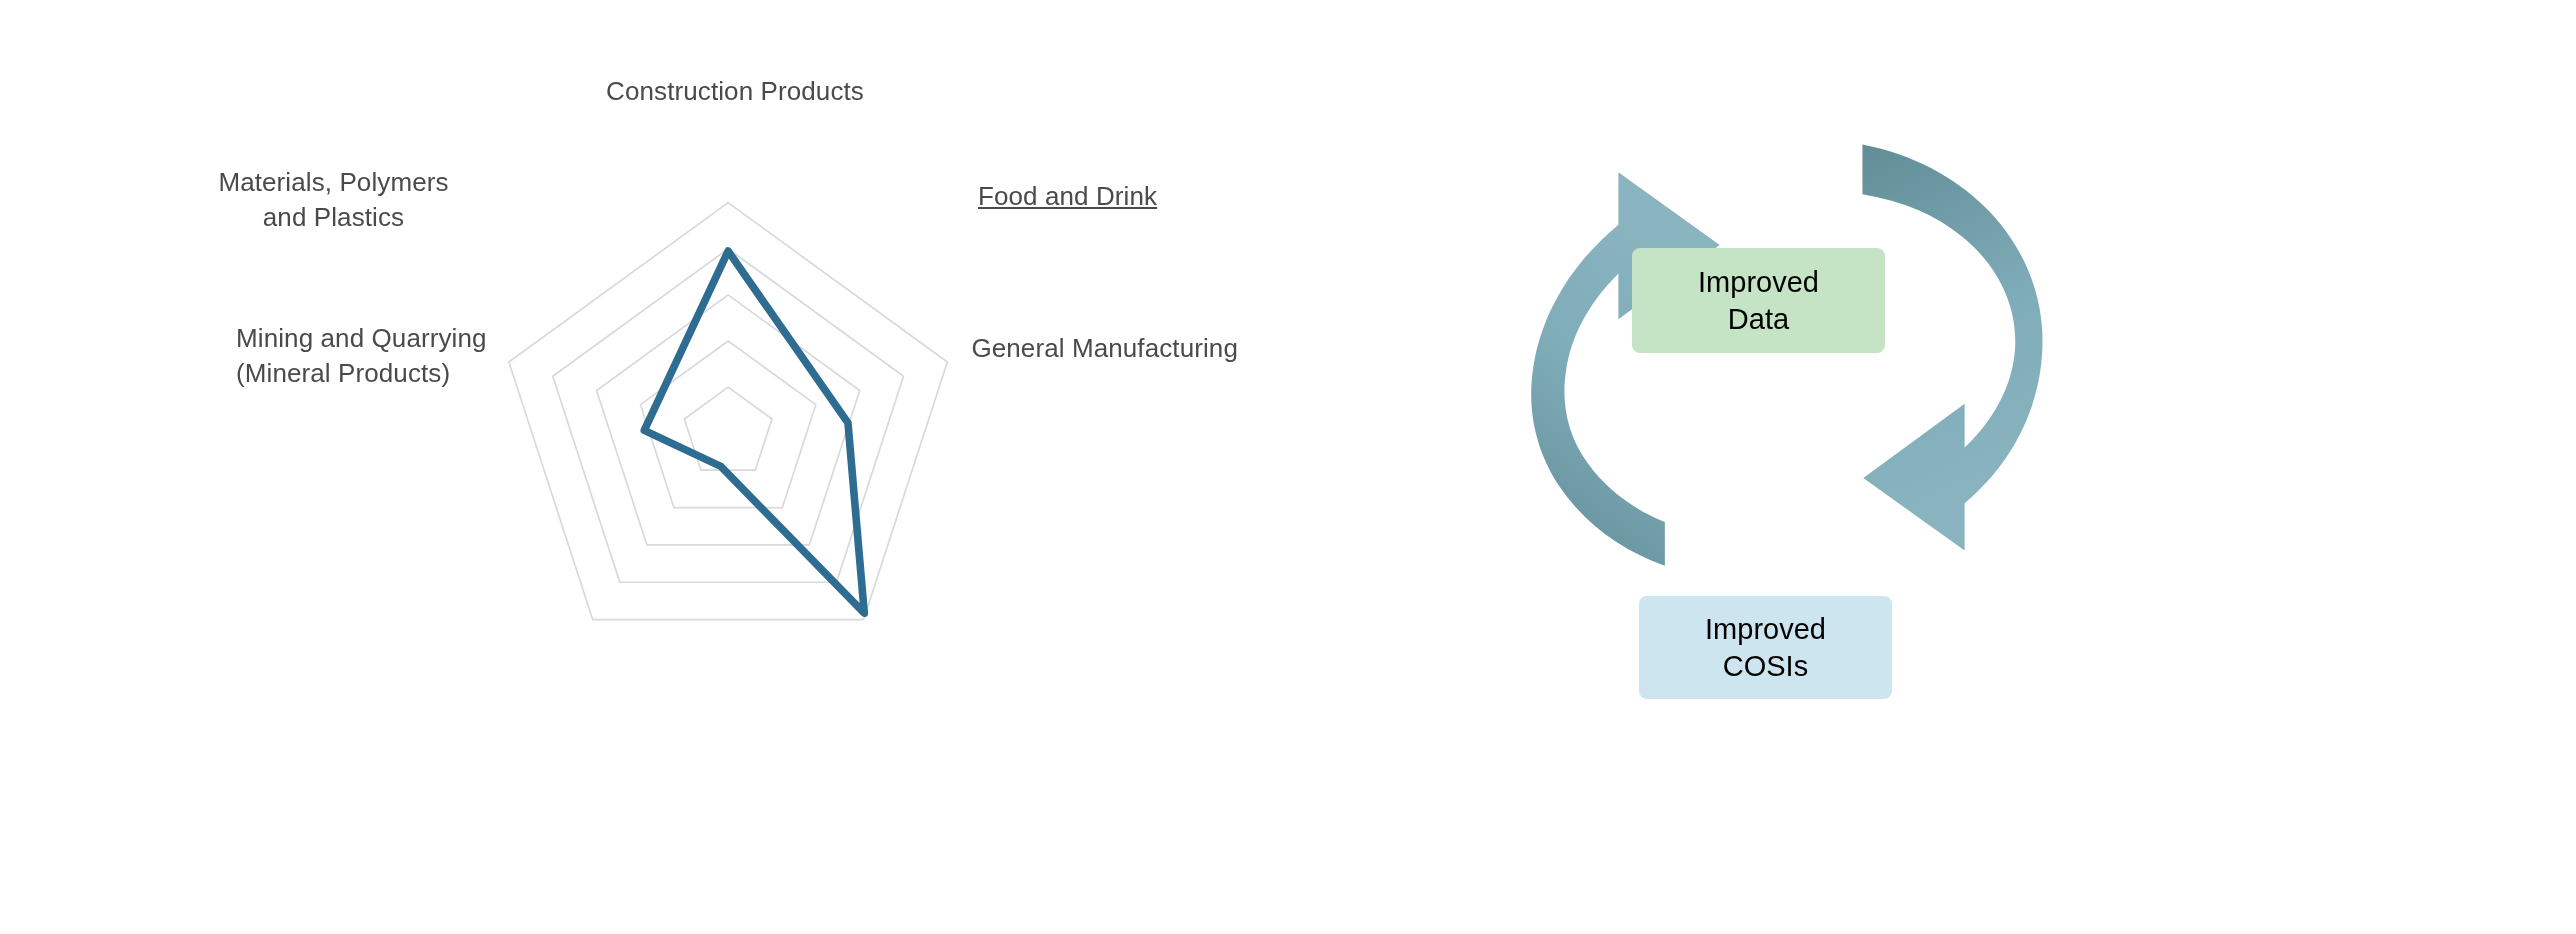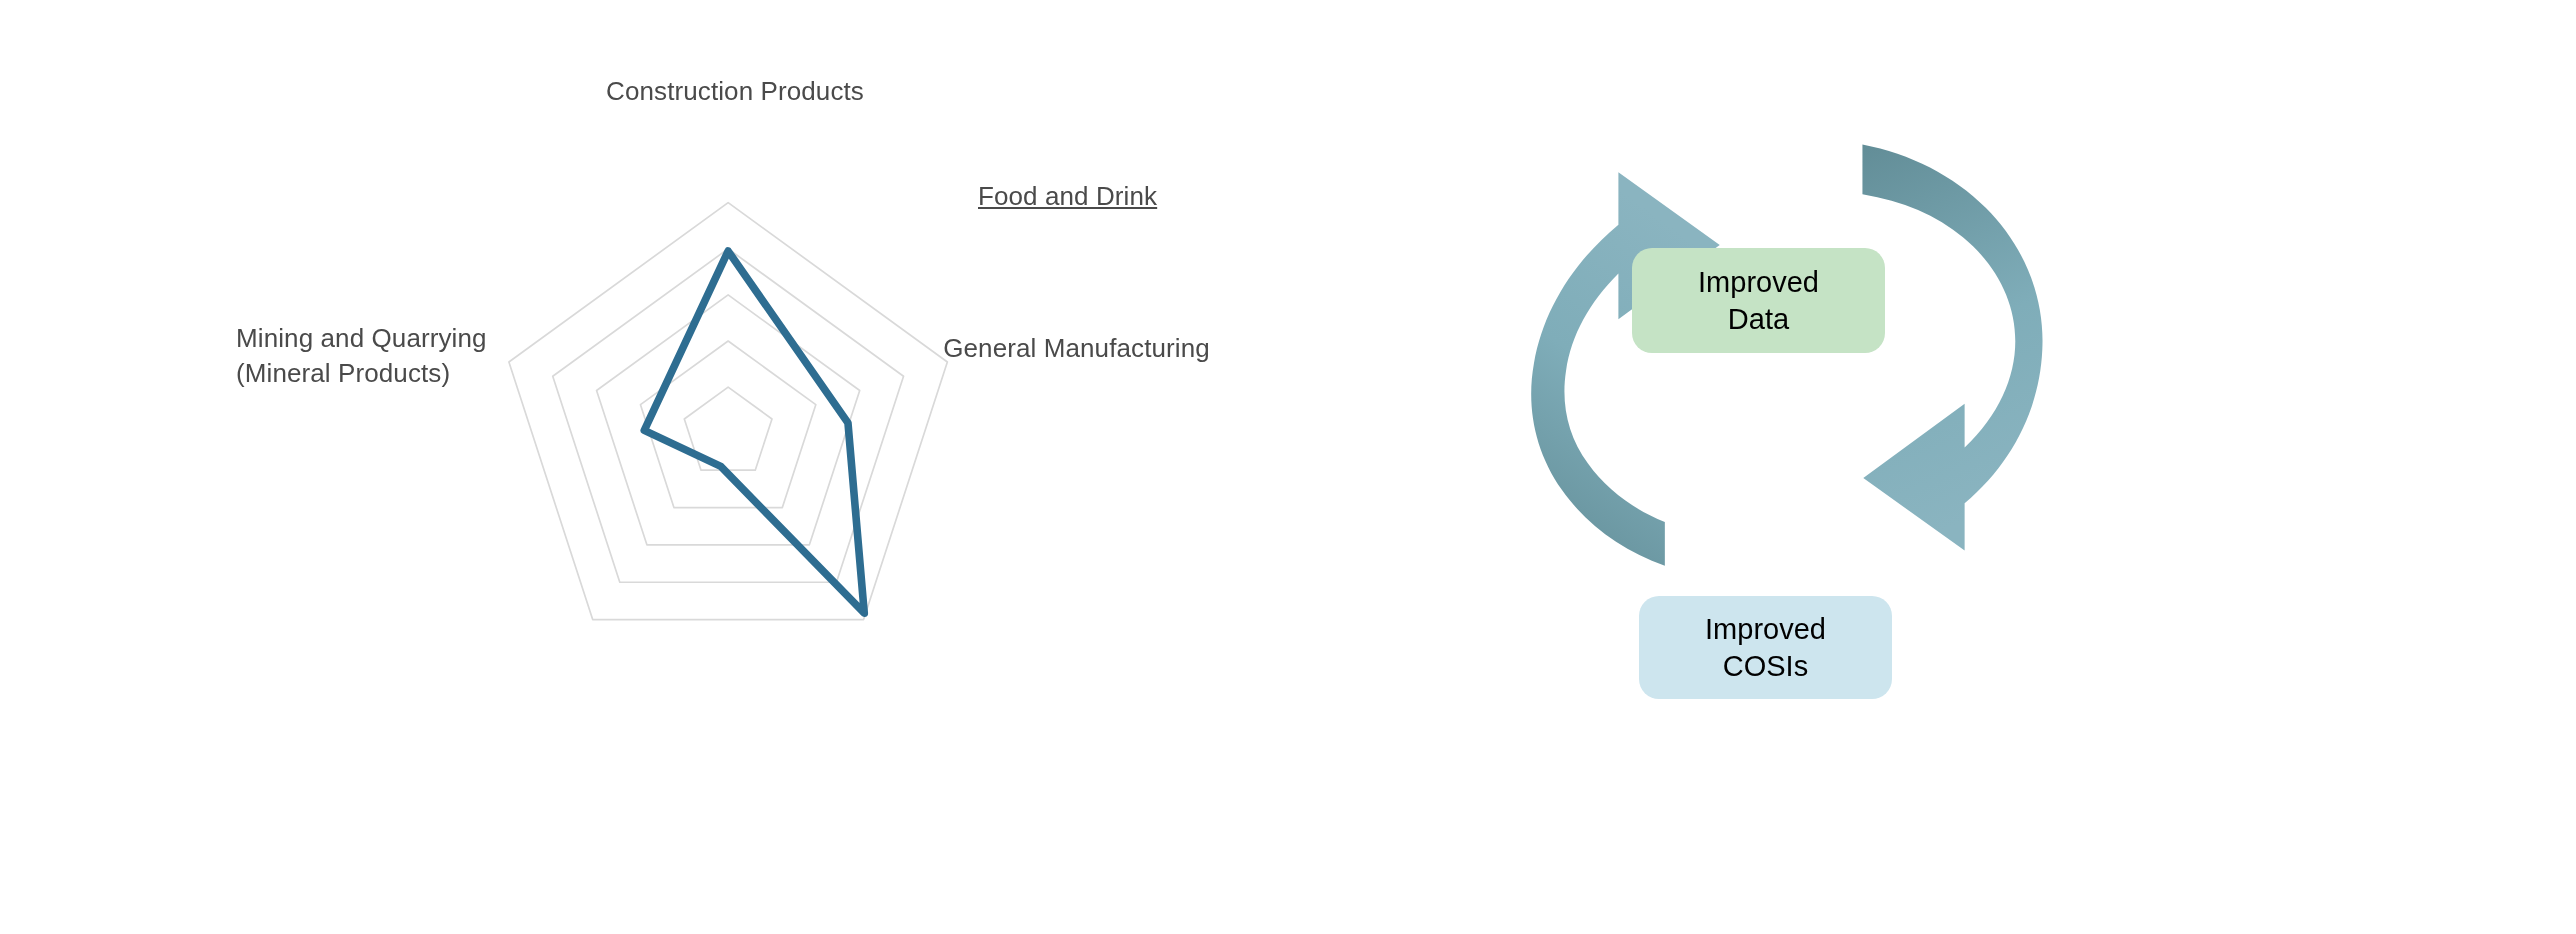--- a/index.html
+++ b/index.html
@@ -72,22 +72,21 @@
     left: 978px;
     top: 179px;
     width: 287px;
     text-align: left;
     text-decoration: underline;
   }
   #label-general-manufacturing {
     left: 883px;
     top: 331px;
     width: 355px;
-    text-align: center;
-    margin-left: 16px;
+    text-align: right;
   }
   #label-mining-and-quarrying {
     left: 236px;
     top: 321px;
     width: 338px;
     text-align: left;
   }
   #label-materials-polymers {
     left: 173px;
     top: 165px;
@@ -105,21 +104,21 @@
   #cycle-svg {
     position: absolute;
     left: 0; top: 0;
     width: 1292px;
     height: 934px;
     display: block;
   }
 
   .cycle-box {
     position: absolute;
-    border-radius: 20px;
+    border-radius: 8px;
     display: flex;
     align-items: center;
     justify-content: center;
     text-align: center;
     color: #000000;
     font-family: "Liberation Sans", sans-serif;
     font-size: 29px;
     line-height: 1.26;
     white-space: pre-line;
   }
@@ -164,20 +163,22 @@
 
     <div class="axis-label" id="label-construction-products">Construction Products</div>
 
     <div class="axis-label" id="label-food-and-drink">Food and Drink</div>
 
     <div class="axis-label" id="label-general-manufacturing">General Manufacturing</div>
 
     <div class="axis-label" id="label-mining-and-quarrying">Mining and Quarrying
 (Mineral Products)</div>
 
+    <div class="axis-label" id="label-materials-polymers">Materials, Polymers
+and Plastics</div>
   </div>
 
   <div class="panel" id="cycle-panel">
 
     <svg id="cycle-svg" viewBox="0 0 1530 1106">
       <defs>
         <linearGradient id="grad-left-arrow" x1="0" y1="1" x2="0.35" y2="0">
           <stop offset="0%" stop-color="#628d97"></stop>
           <stop offset="55%" stop-color="#7fadb9"></stop>
           <stop offset="100%" stop-color="#8ab4c0"></stop>

